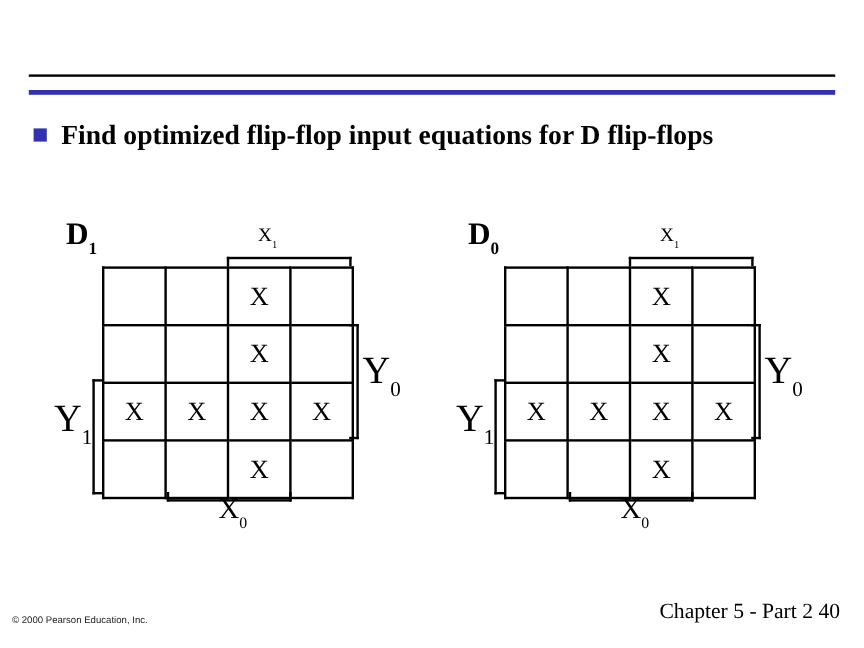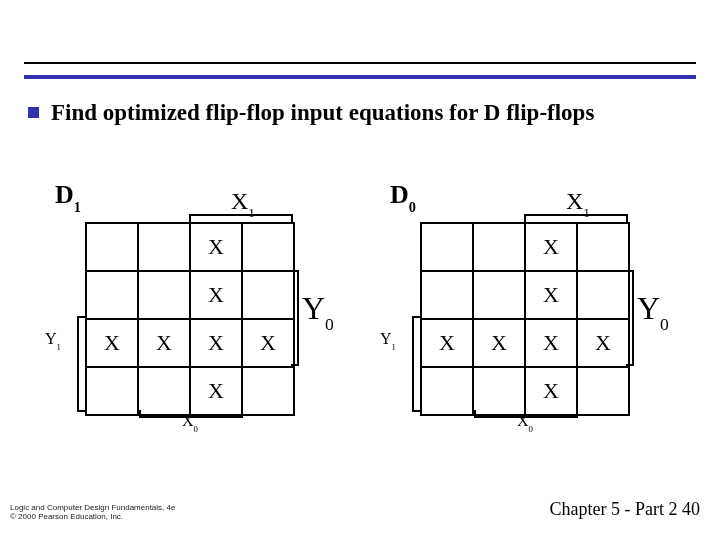--- a/index.html
+++ b/index.html
@@ -75,40 +75,40 @@
   .d-label {
     position: absolute;
     top: 0;
     left: -20px;
     font-size: 26px;
     font-weight: bold;
   }
   .x1-label {
     position: absolute;
     top: 8px;
-    left: 156px;
-    font-size: 24px;
+    left: 140px;
+    font-size: 16px;
   }
   .y0-label {
     position: absolute;
     top: 110px;
     left: 227px;
     font-size: 32px;
   }
   .y1-label {
     position: absolute;
     top: 150px;
     left: -30px;
-    font-size: 16px;
+    font-size: 32px;
   }
   .x0-label {
     position: absolute;
     top: 232px;
     left: 107px;
-    font-size: 16px;
+    font-size: 24px;
   }
 
   .grid {
     position: absolute;
     top: 42px;
     left: 10px;
     border-collapse: collapse;
   }
   .grid td {
     width: 50px;
@@ -281,18 +281,17 @@
         <td></td>
         <td>X</td>
         <td></td>
       </tr>
     </tbody>
       </table>
   </div>
 
 
   <div class="footer-left">
-    <div>Logic and Computer Design Fundamentals, 4e</div>
     <div>© 2000 Pearson Education, Inc.</div>
   </div>
   <div class="footer-right">Chapter 5 - Part 2    40</div>
 
 </div>
 
 </body></html>

